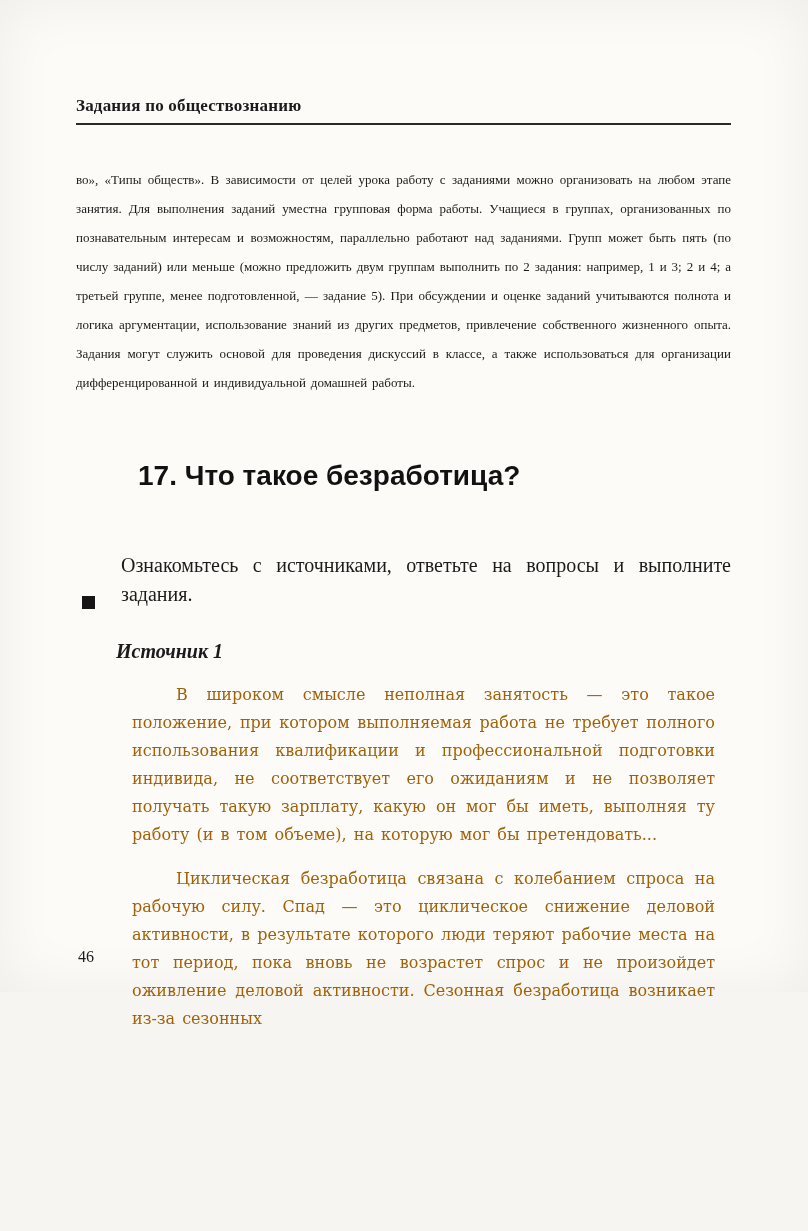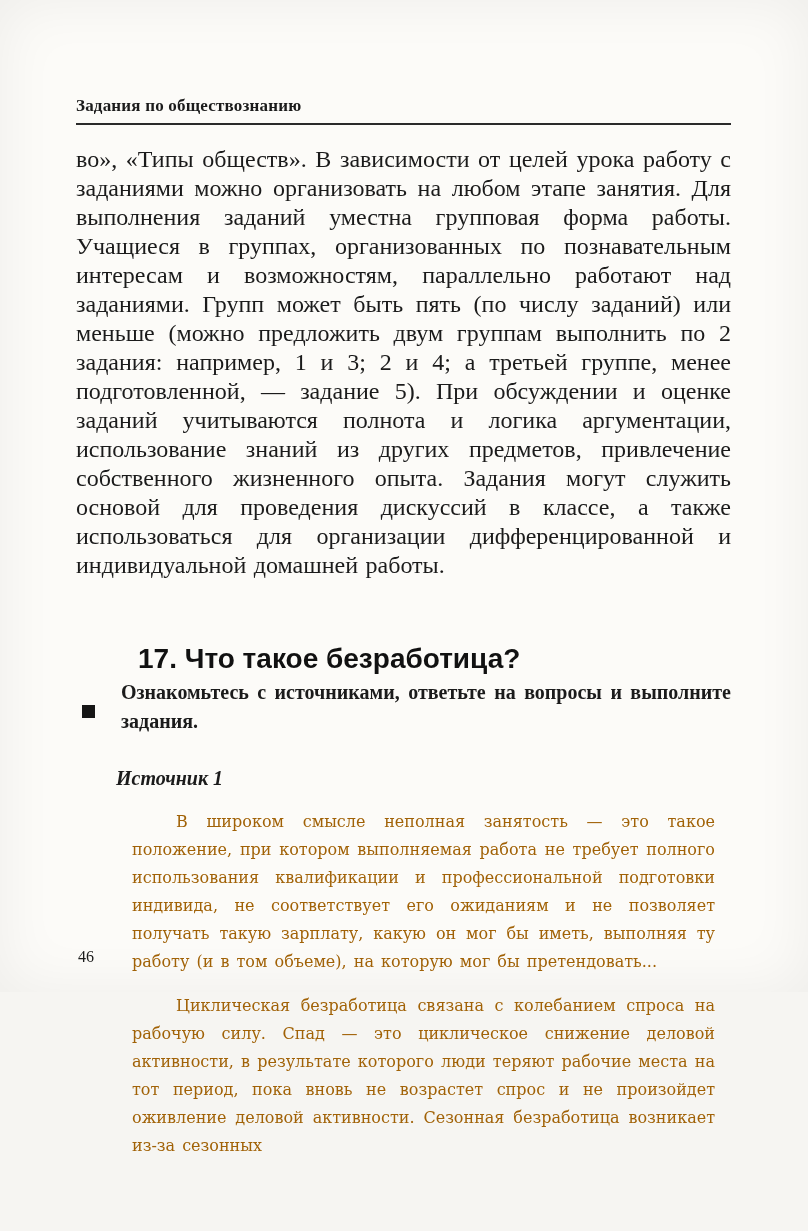--- a/index.html
+++ b/index.html
@@ -24,38 +24,38 @@
     padding: 96px 77px 0 76px;
   }
   .running-head {
     font-weight: bold;
     font-size: 17px;
     letter-spacing: 0.2px;
     padding-bottom: 7px;
     border-bottom: 2px solid #2a2a2a;
   }
   .intro-paragraph {
-    margin: 20px 0 0 0;
-    font-size: 24px;
+    margin: 40px 0 0 0;
+    font-size: 13px;
     line-height: 29px;
     text-align: justify;
     word-spacing: 1.5px;
   }
   .chapter-heading {
     margin: 60px 0 0 62px;
     font-family: "Liberation Sans", sans-serif;
     font-weight: bold;
     font-size: 28px;
     line-height: 38px;
     color: #111;
   }
   .task-item {
     display: flex;
-    align-items: center;
-    font-weight: bold;
+    align-items: flex-end;
+    margin-top: 56px;
   }
   .square-bullet {
     flex: 0 0 auto;
     width: 13px;
     height: 13px;
     background: #161616;
     margin: 8px 26px 0 6px;
   }
   .task-text {
     font-size: 20px;

